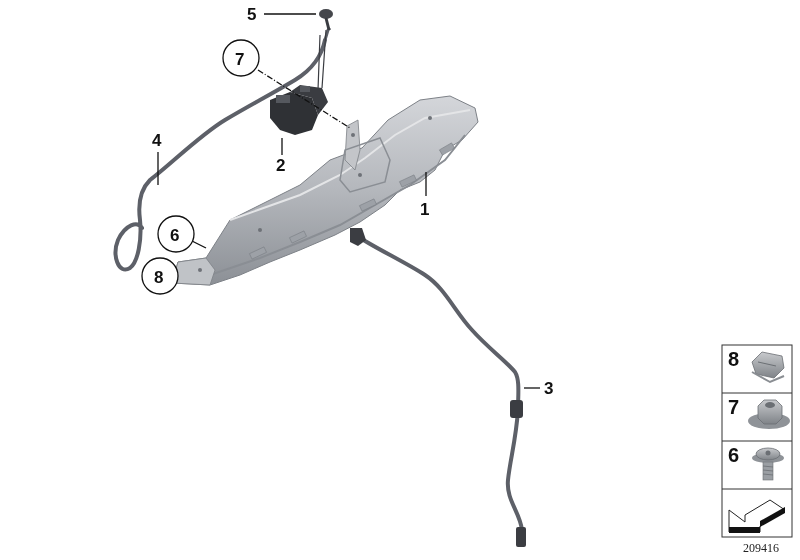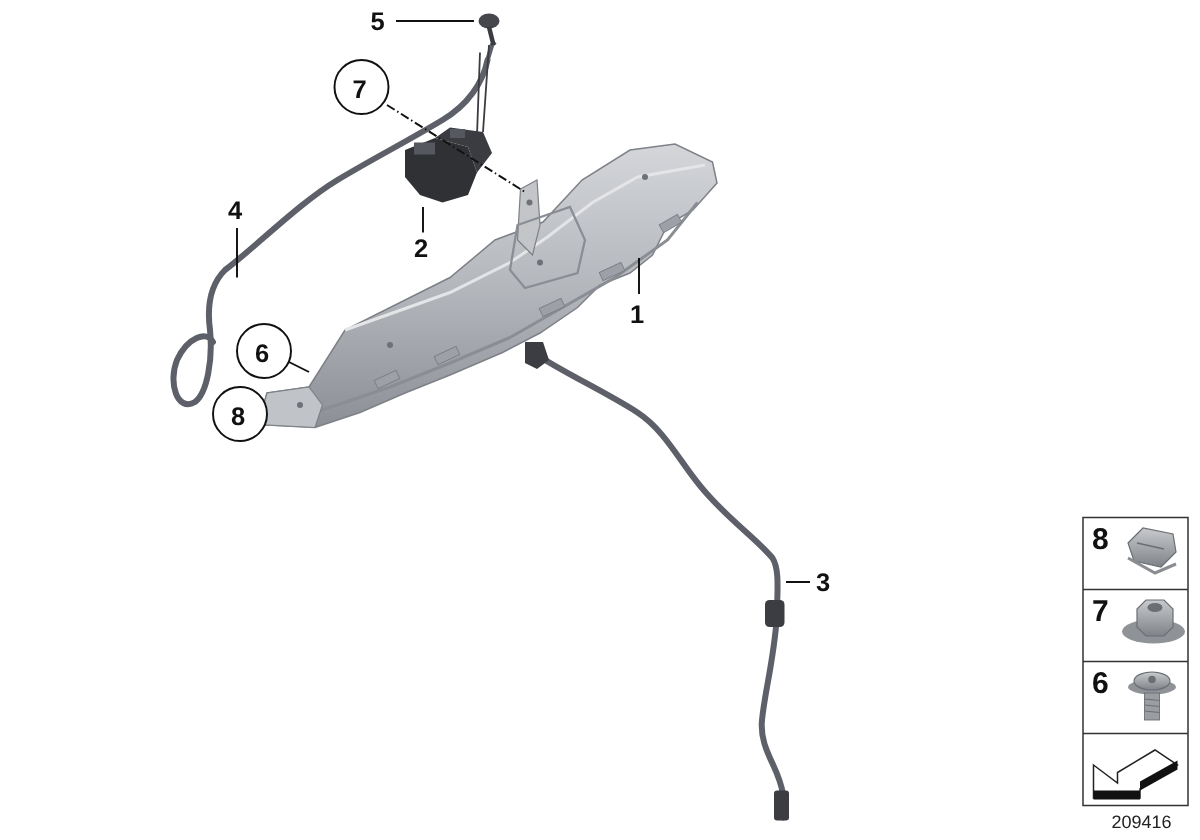--- a/index.html
+++ b/index.html
@@ -1,20 +1,20 @@
 <!DOCTYPE html>
 <html><head>
 <meta charset="utf-8">
 <style>
   html, body { margin:0; padding:0; background:#ffffff; }
   body { width:800px; height:560px; position:relative; overflow:hidden; font-family:"Liberation Sans", sans-serif; }
   #diagram { position:absolute; left:0; top:0; width:800px; height:560px; }
   .callout-num { font-family:"Liberation Sans", sans-serif; font-weight:bold; font-size:17px; fill:#111; }
   .legend-num { font-family:"Liberation Sans", sans-serif; font-weight:bold; font-size:20px; fill:#111; }
-  .diagram-id { position:absolute; left:731px; top:541px; width:60px; text-align:center; font-size:12px; color:#222; font-family:Liberation Sans, sans-serif; }
+  .diagram-id { position:absolute; left:731px; top:541px; width:60px; text-align:center; font-size:12px; color:#222; font-family:Liberation Serif, serif; }
 </style>
 </head>
 <body>
 
 <svg id="diagram" viewBox="0 0 800 560" xmlns="http://www.w3.org/2000/svg">
   <defs>
     <linearGradient id="shieldGrad" x1="0" y1="0" x2="0" y2="1">
       <stop offset="0" stop-color="#d4d6da"></stop>
       <stop offset="0.5" stop-color="#b4b7bc"></stop>
       <stop offset="1" stop-color="#8c9096"></stop>

